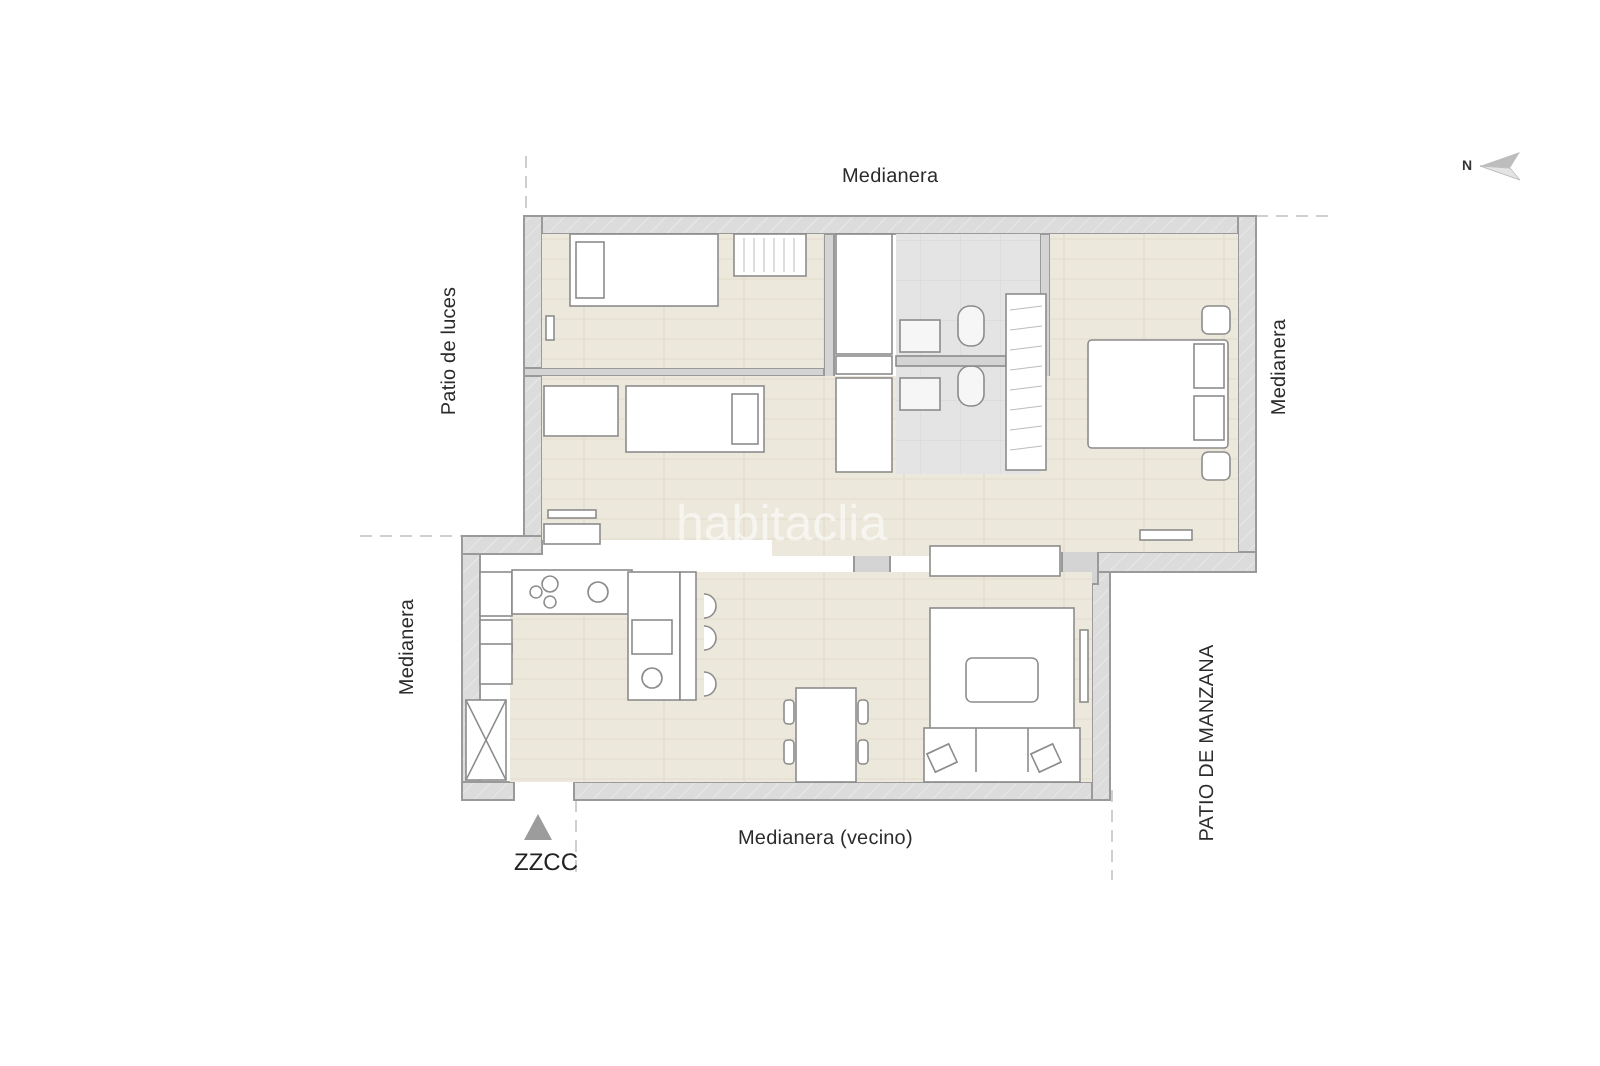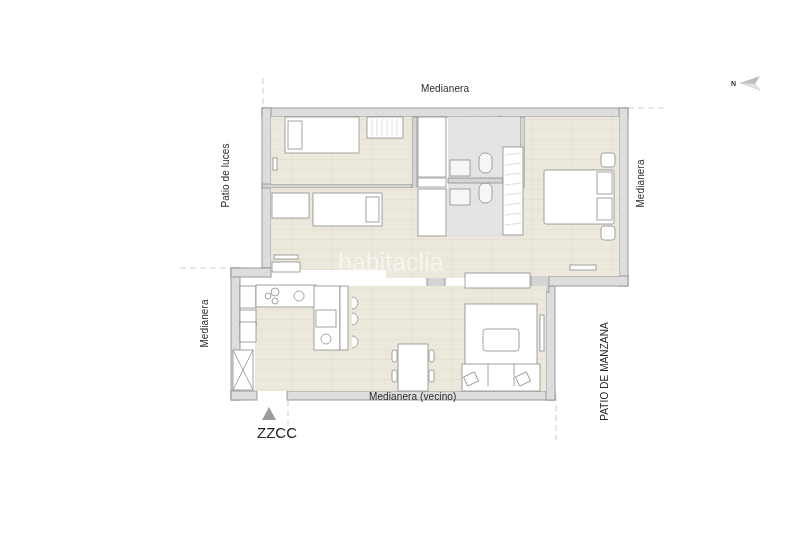--- a/index.html
+++ b/index.html
@@ -2,21 +2,21 @@
 <html><head>
   <meta charset="utf-8">
   <style>
     html, body { margin: 0; padding: 0; background: #ffffff; }
     body { width: 800px; height: 533px; position: relative; overflow: hidden;
            font-family: "Liberation Sans", "DejaVu Sans", sans-serif; color: #2a2a2a; }
     .lbl { position: absolute; font-size: 10px; color: #2b2b2b; white-space: nowrap; letter-spacing: 0.1px; }
     .vert { transform-origin: center center; }
     svg.plan { position: absolute; left: 0; top: 0; }
     .north-n { position: absolute; left: 731px; top: 80px; font-size: 7px; font-weight: bold; color: #333; }
-    .zz { position: absolute; left: 257px; top: 424px; font-size: 15px; color: #222; }
+    .zz { position: absolute; left: 257px; top: 424px; font-size: 12px; color: #222; }
     .wm { position: absolute; left: 338px; top: 248px; font-size: 25px; color: rgba(255,255,255,0.55);
           font-family: Liberation Sans, sans-serif; letter-spacing: 0px; }
   </style>
 </head>
 <body>
 
 <svg class="plan" width="800" height="533" viewBox="0 0 800 533" xmlns="http://www.w3.org/2000/svg">
   <defs>
     <pattern id="planks" width="40" height="10" patternUnits="userSpaceOnUse">
       <rect width="40" height="10" fill="#ede8dc"></rect>
@@ -189,15 +189,15 @@
 <div class="lbl" style="left:421px; top:83px;">Medianera</div>
 
 <div class="lbl vert" style="left:193px; top:170px; transform: rotate(-90deg);">Patio de luces</div>
 
 <div class="lbl vert" style="left:180px; top:318px; transform: rotate(-90deg);">Medianera</div>
 
 <div class="lbl vert" style="left:616px; top:178px; transform: rotate(-90deg);">Medianera</div>
 
 <div class="lbl vert" style="left:555px; top:366px; transform: rotate(-90deg);">PATIO DE MANZANA</div>
 
-<div class="lbl" style="left:369px; top:391px;">Medianera (vecino)</div>
+<div class="lbl" style="left:369px; top:414px;">Medianera (vecino)</div>
 
 <div class="zz">ZZCC</div>
 
 </body></html>

